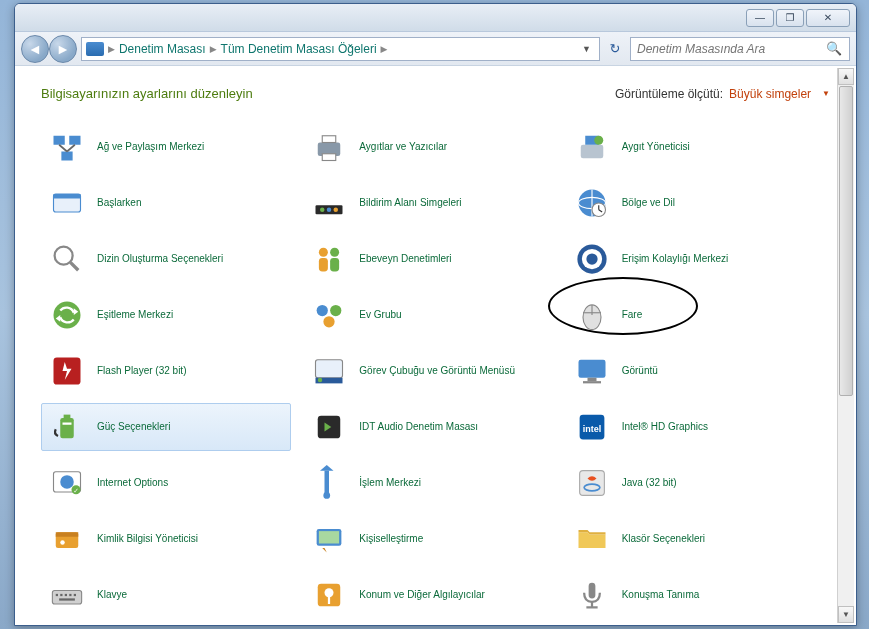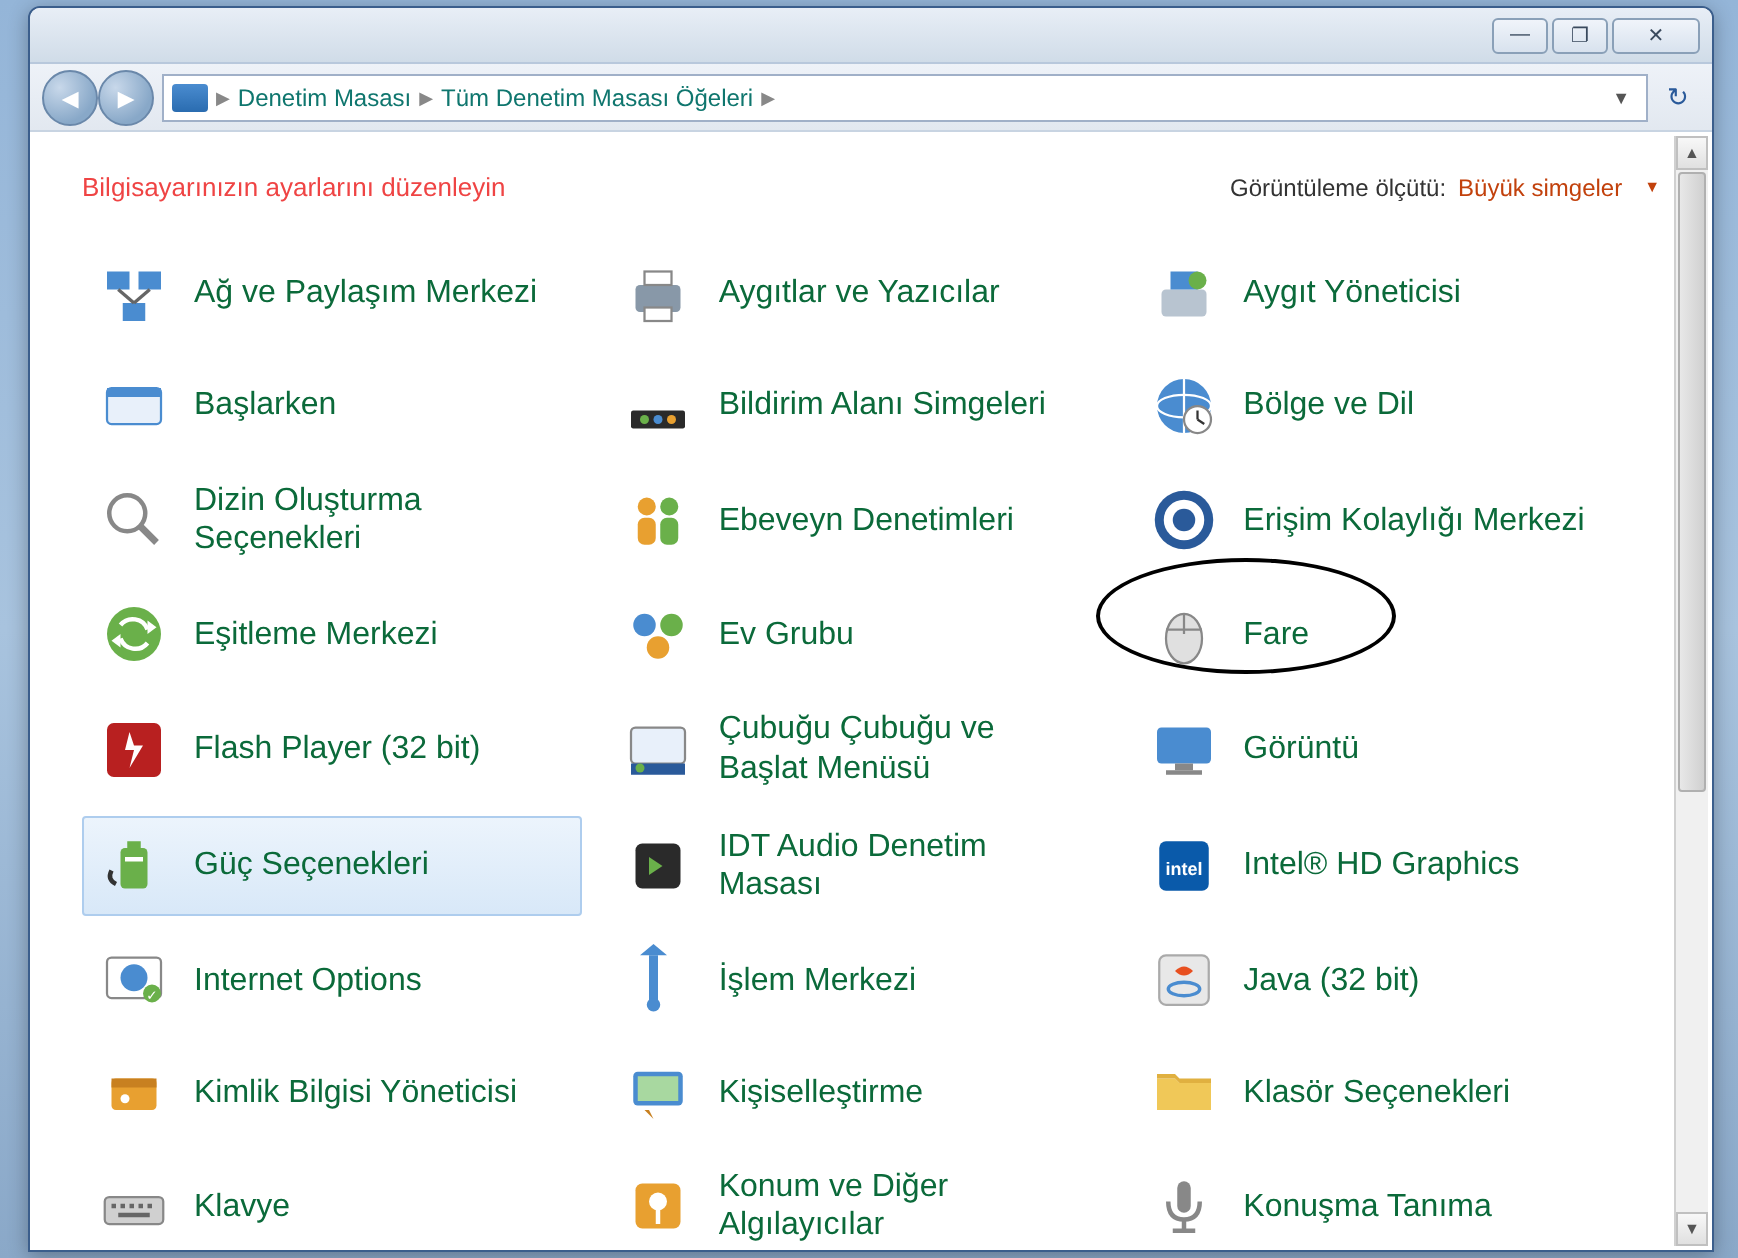--- a/index.html
+++ b/index.html
@@ -75,36 +75,36 @@
 }
 .searchbox input{flex:1;border:none;outline:none;font-size:12px;font-style:italic;color:#888;background:transparent}
 .search-icon{color:#2a5a9a;font-size:13px;cursor:pointer}
 .content {
   position: relative;
   height: calc(100% - 62px);
   padding: 20px 26px 8px 26px;
   overflow: hidden;
 }
 .heading-row{display:flex;justify-content:space-between;align-items:center;margin-bottom:22px}
-.heading{color:#ef4444;font-size:13px}
+.heading{color:#4d7c0f;font-size:13px}
 .viewby{font-size:12px;color:#333;display:flex;align-items:center;gap:6px}
 .viewby-link{color:#c2410c;cursor:pointer;display:flex;align-items:center;gap:11px}
 .viewby-link .caret{font-size:8px}
 .items{display:grid;grid-template-columns:repeat(3, 1fr);gap:8px 12px;padding-right:14px}
 .item{
   display:flex;align-items:center;gap:12px;
   padding:6px 8px;border-radius:2px;
   cursor:pointer;min-height:48px;
 }
 .item.selected{
   background:linear-gradient(to bottom,#ecf4fc,#d8e8f8);
   border:1px solid #aecdee;padding:5px 7px;
 }
 .item-icon{width:36px;height:36px;flex-shrink:0;display:flex;align-items:center;justify-content:center}
-.item-label{color:#0b6a3a;font-size:16px;line-height:1.2}
+.item-label{color:#0b6a3a;font-size:10px;line-height:1.2}
 .scrollbar{position:absolute;right:2px;top:2px;bottom:2px;width:17px;background:#f0f0f0;border-left:1px solid #d0d0d0}
 .sb-arrow{height:17px;display:flex;align-items:center;justify-content:center;background:linear-gradient(to bottom,#f8f8f8,#e0e0e0);border:1px solid #c0c0c0;font-size:8px;color:#555;cursor:pointer}
 .sb-thumb{position:absolute;top:18px;height:310px;left:1px;right:1px;background:linear-gradient(to right,#e8e8e8,#d0d0d0);border:1px solid #b0b0b0;border-radius:2px;cursor:pointer}
 .circled{position:relative}
 .circle-annot{
   position:absolute;
   left:-18px; top:-14px;
   width:150px; height:58px;
   border:2px solid #000;
   border-radius:50%;
@@ -136,20 +136,24 @@
       <div class="addr-icon"></div>
       <span class="crumb-sep">▶</span>
       <span class="crumb">Denetim Masası</span>
       <span class="crumb-sep">▶</span>
       <span class="crumb">Tüm Denetim Masası Öğeleri</span>
       <span class="crumb-sep">▶</span>
       <div style="flex:1"></div>
       <span class="addr-drop">▼</span>
     </div>
     <div class="refresh">↻</div>
+    <div class="searchbox">
+      <input placeholder="Denetim Masasında Ara" style="">
+      <span class="search-icon">🔍</span>
+    </div>
   </div>
 
   <div class="content">
     <div class="heading-row">
       <div class="heading">Bilgisayarınızın ayarlarını düzenleyin</div>
       <div class="viewby">
         <span>Görüntüleme ölçütü:</span>
         <span class="viewby-link">
           <span>Büyük simgeler</span>
           <span class="caret">▼</span>
@@ -295,21 +299,21 @@
           <div class="item-label">Flash Player (32 bit)</div>
         </div>
         <div class="item">
           <div class="item-icon">
             <svg viewBox="0 0 32 32">
               <rect x="4" y="6" width="24" height="16" rx="2" fill="#e8f0fa" stroke="#888"></rect>
               <rect x="4" y="22" width="24" height="5" fill="#2a5a9a"></rect>
               <circle cx="8" cy="24" r="2" fill="#6ab04a"></circle>
             </svg>
           </div>
-          <div class="item-label">Çubuğu Çubuğu ve Başlat Menüsü</div>
+          <div class="item-label">Görev Çubuğu ve Görüntü Menüsü</div>
         </div>
         <div class="item">
           <div class="item-icon">
             <svg viewBox="0 0 32 32">
               <rect x="4" y="6" width="24" height="16" rx="2" fill="#4a8cd0"></rect>
               <rect x="12" y="22" width="8" height="3" fill="#888"></rect>
               <rect x="8" y="25" width="16" height="2" fill="#888"></rect>
             </svg>
           </div>
           <div class="item-label">Görüntü</div>

